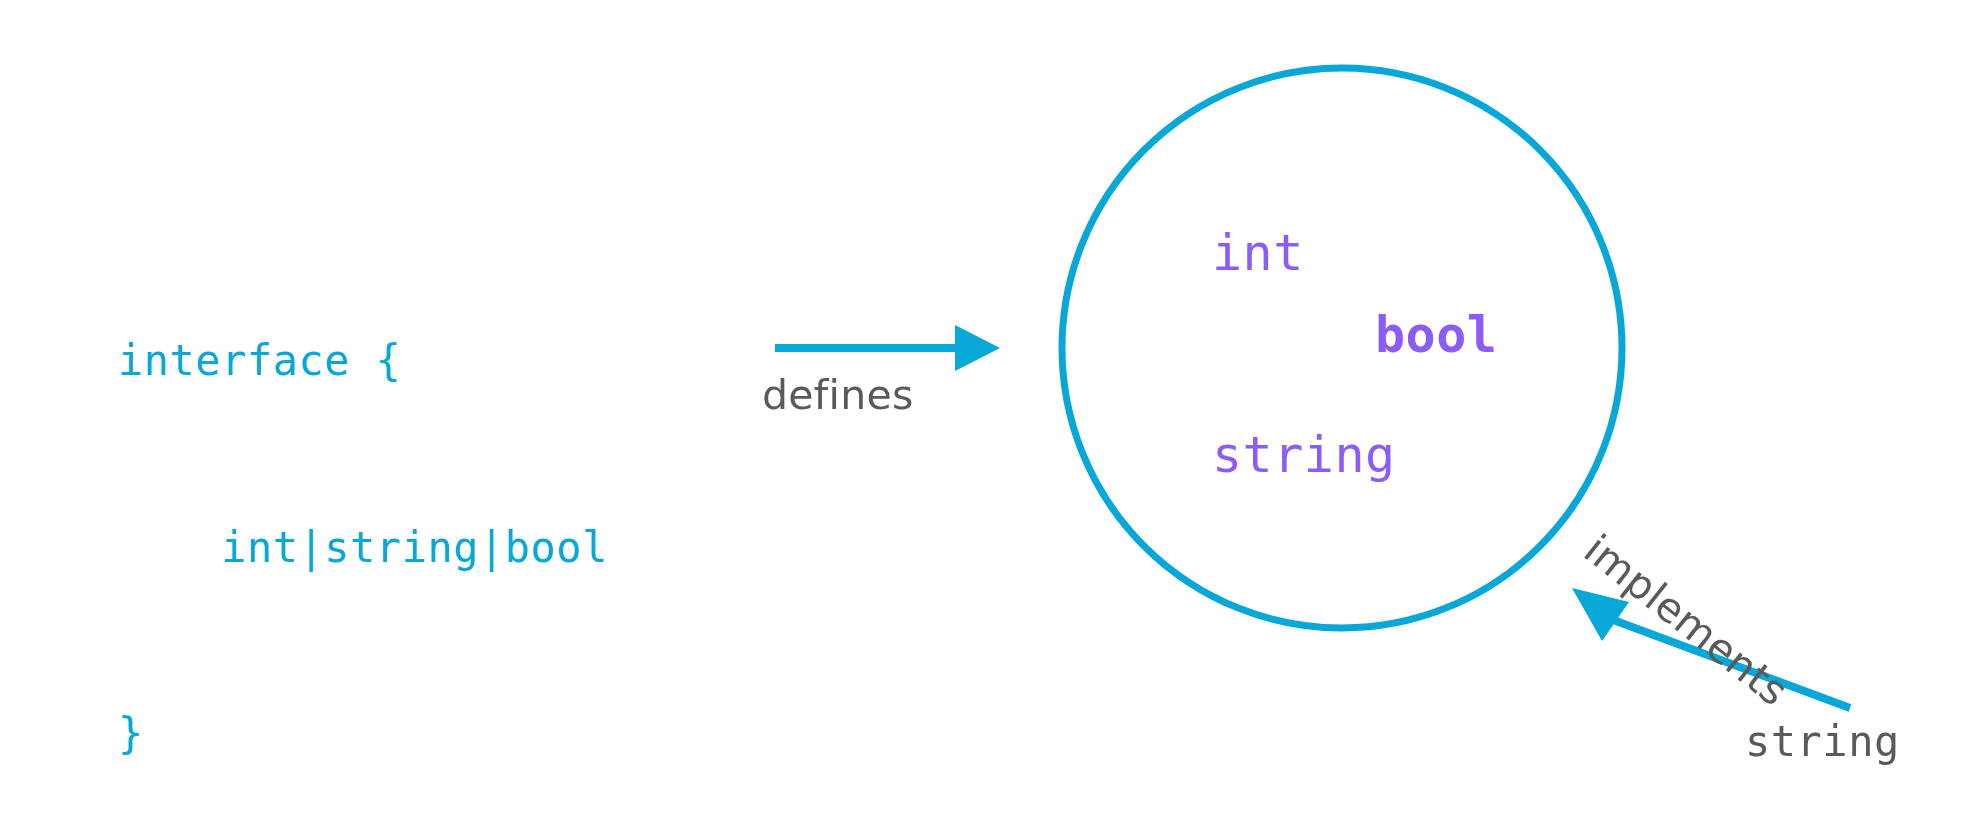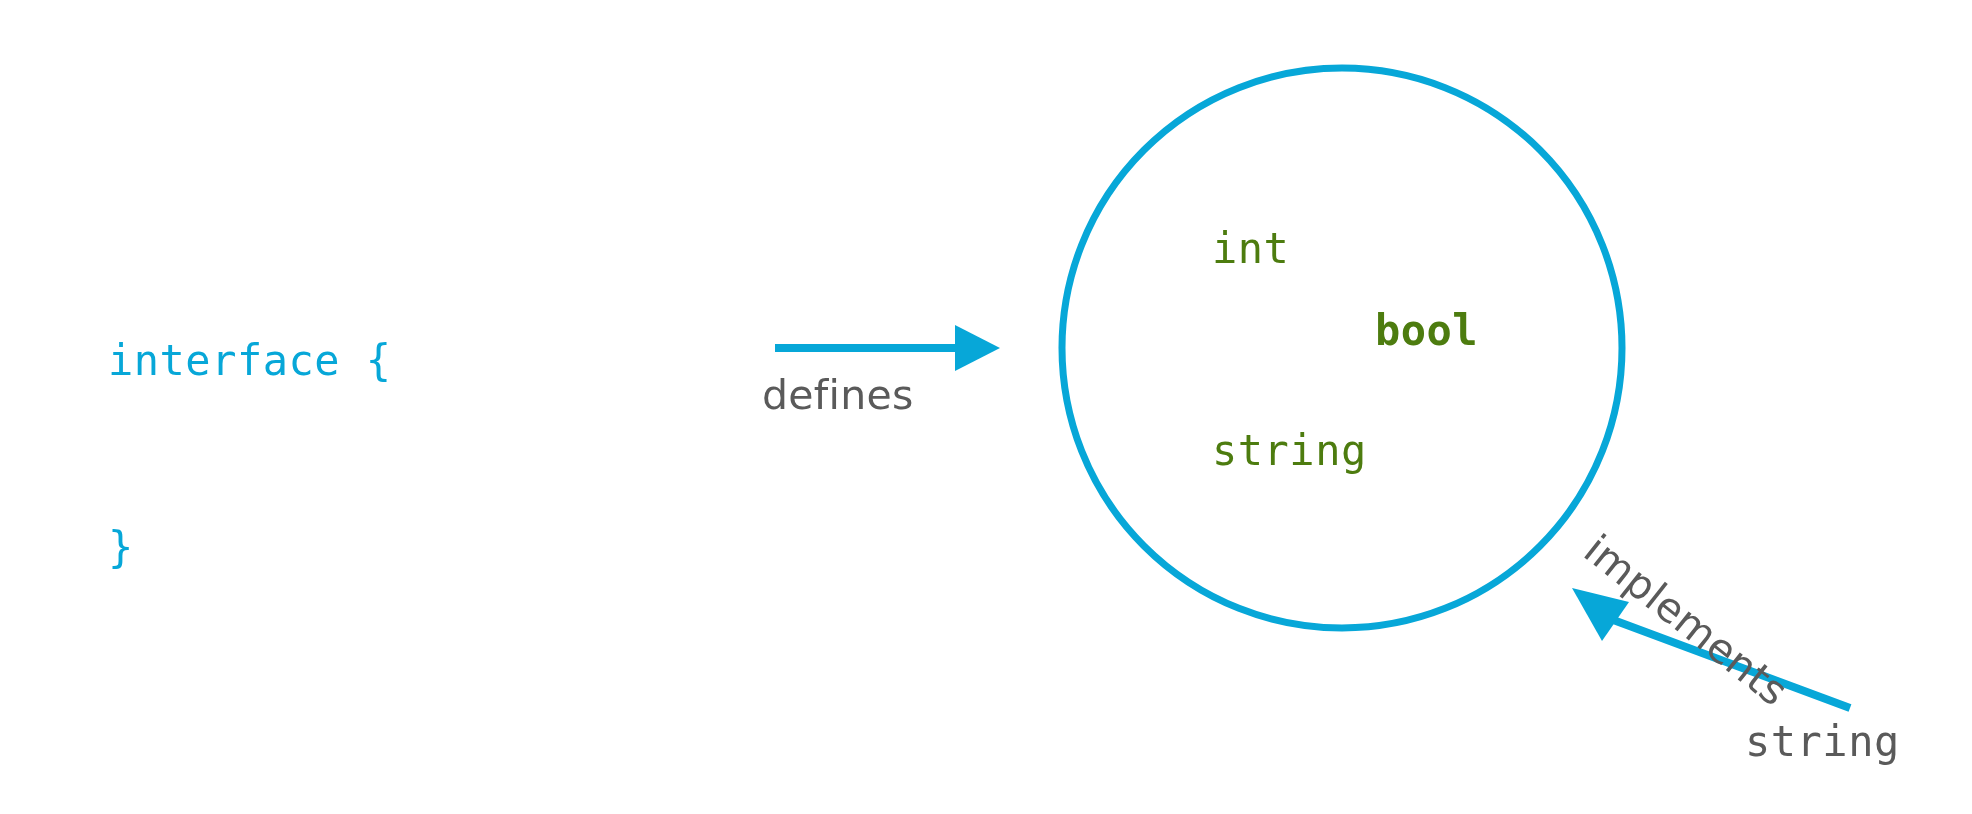--- a/index.html
+++ b/index.html
@@ -37,27 +37,27 @@
     position: absolute;
     left: 108px;
     top: 206px;
     font-family: "DejaVu Sans Mono", monospace;
     font-size: 42px;
     line-height: 1.48;
     color: #07a7d8;
     white-space: pre;
     letter-spacing: 0.5px;
   }
-  .code-line { display: block; }
+  .code-line { display: block; margin-left: 10px; }
 
   .set-item {
     position: absolute;
     font-family: "DejaVu Sans Mono", monospace;
-    font-size: 42px;
-    color: #4d7c0f;
+    font-size: 50px;
+    color: #8b5cf6;
     white-space: pre;
     letter-spacing: 0.5px;
   }
   .set-item-int    { left: 1212px; top: 224px; }
   .set-item-bool   { left: 1375px; top: 306px; font-weight: bold; }
   .set-item-string { left: 1212px; top: 426px; }
 
   .gray-label {
     position: absolute;
     color: #5a5a5a;
@@ -113,20 +113,21 @@
   <g>
     <line x1="1850" y1="708" x2="1608" y2="618" stroke="#07a7d8" stroke-width="8" stroke-linecap="butt"></line>
     <polygon points="1572,588 1629,602 1602,641" fill="#07a7d8"></polygon>
   </g>
 </svg>
 
 <div class="layer">
 
   <div class="code-block">
     <span class="code-line">interface {</span>
+    <span class="code-line">    int|string|bool</span>
     <span class="code-line">}</span>
   </div>
 
   <span class="set-item set-item-int">int</span>
   <span class="set-item set-item-bool">bool</span>
   <span class="set-item set-item-string">string</span>
 
 
   <span class="gray-label label-defines">defines</span>
 

